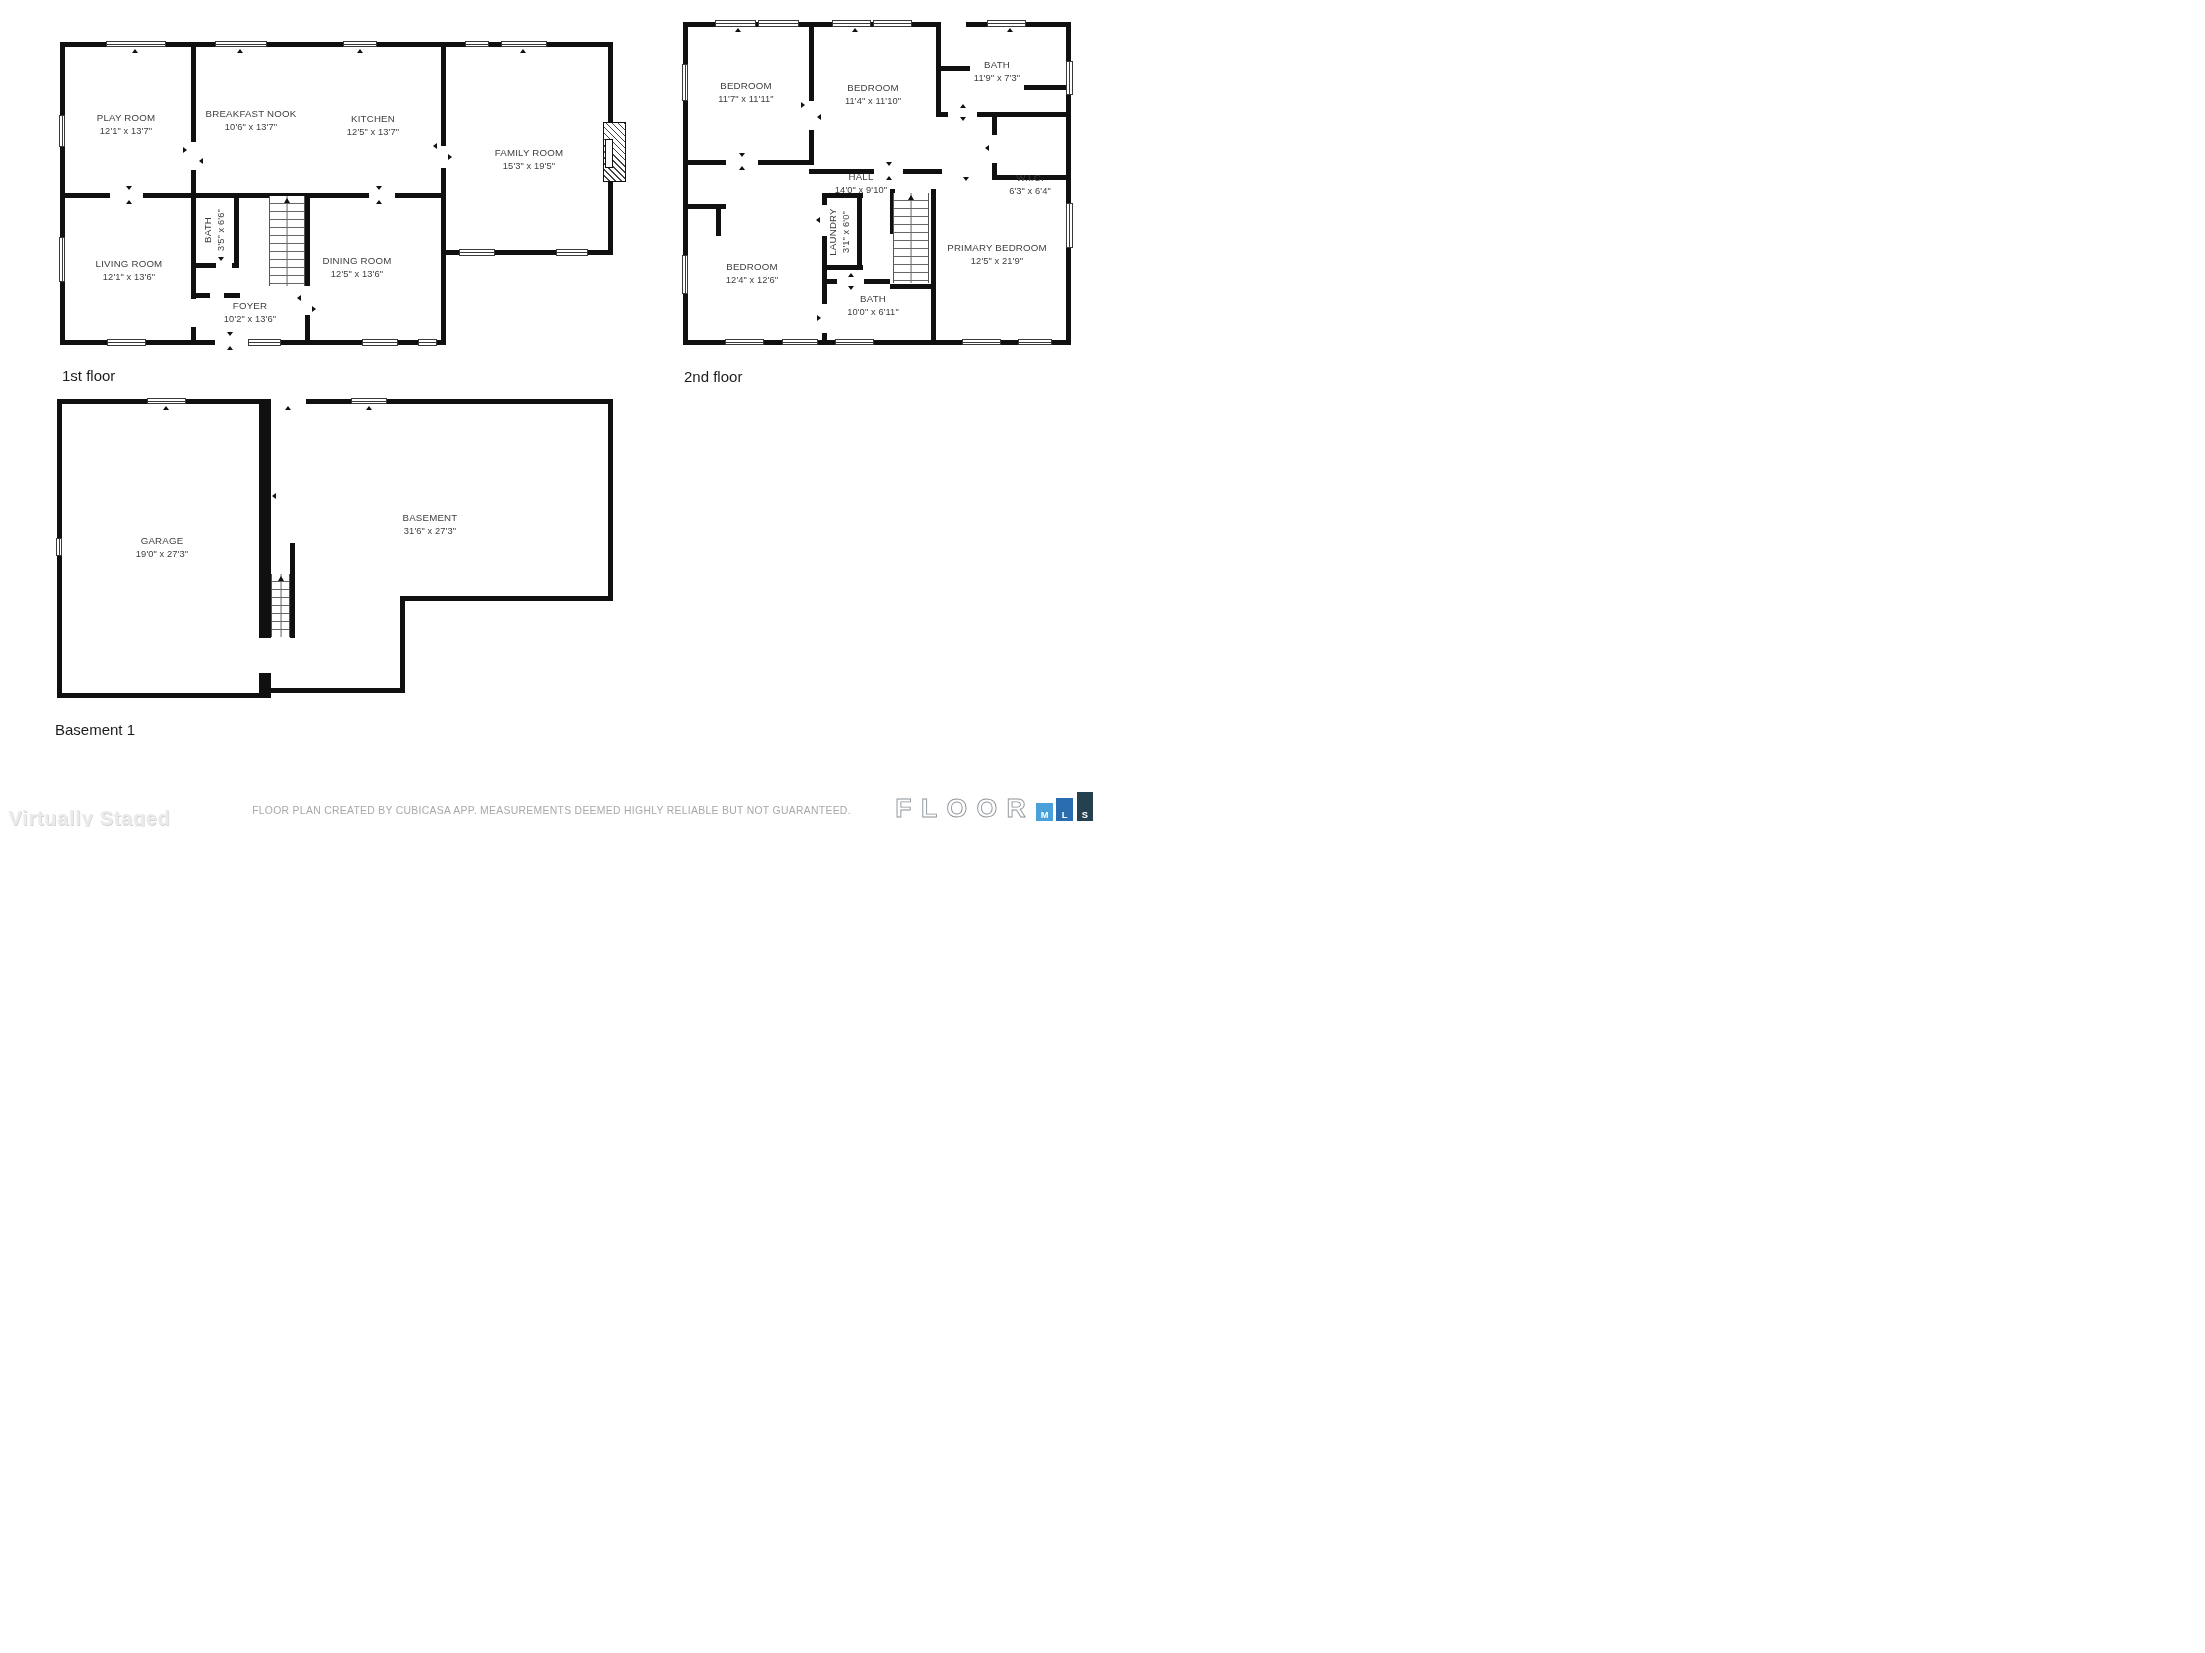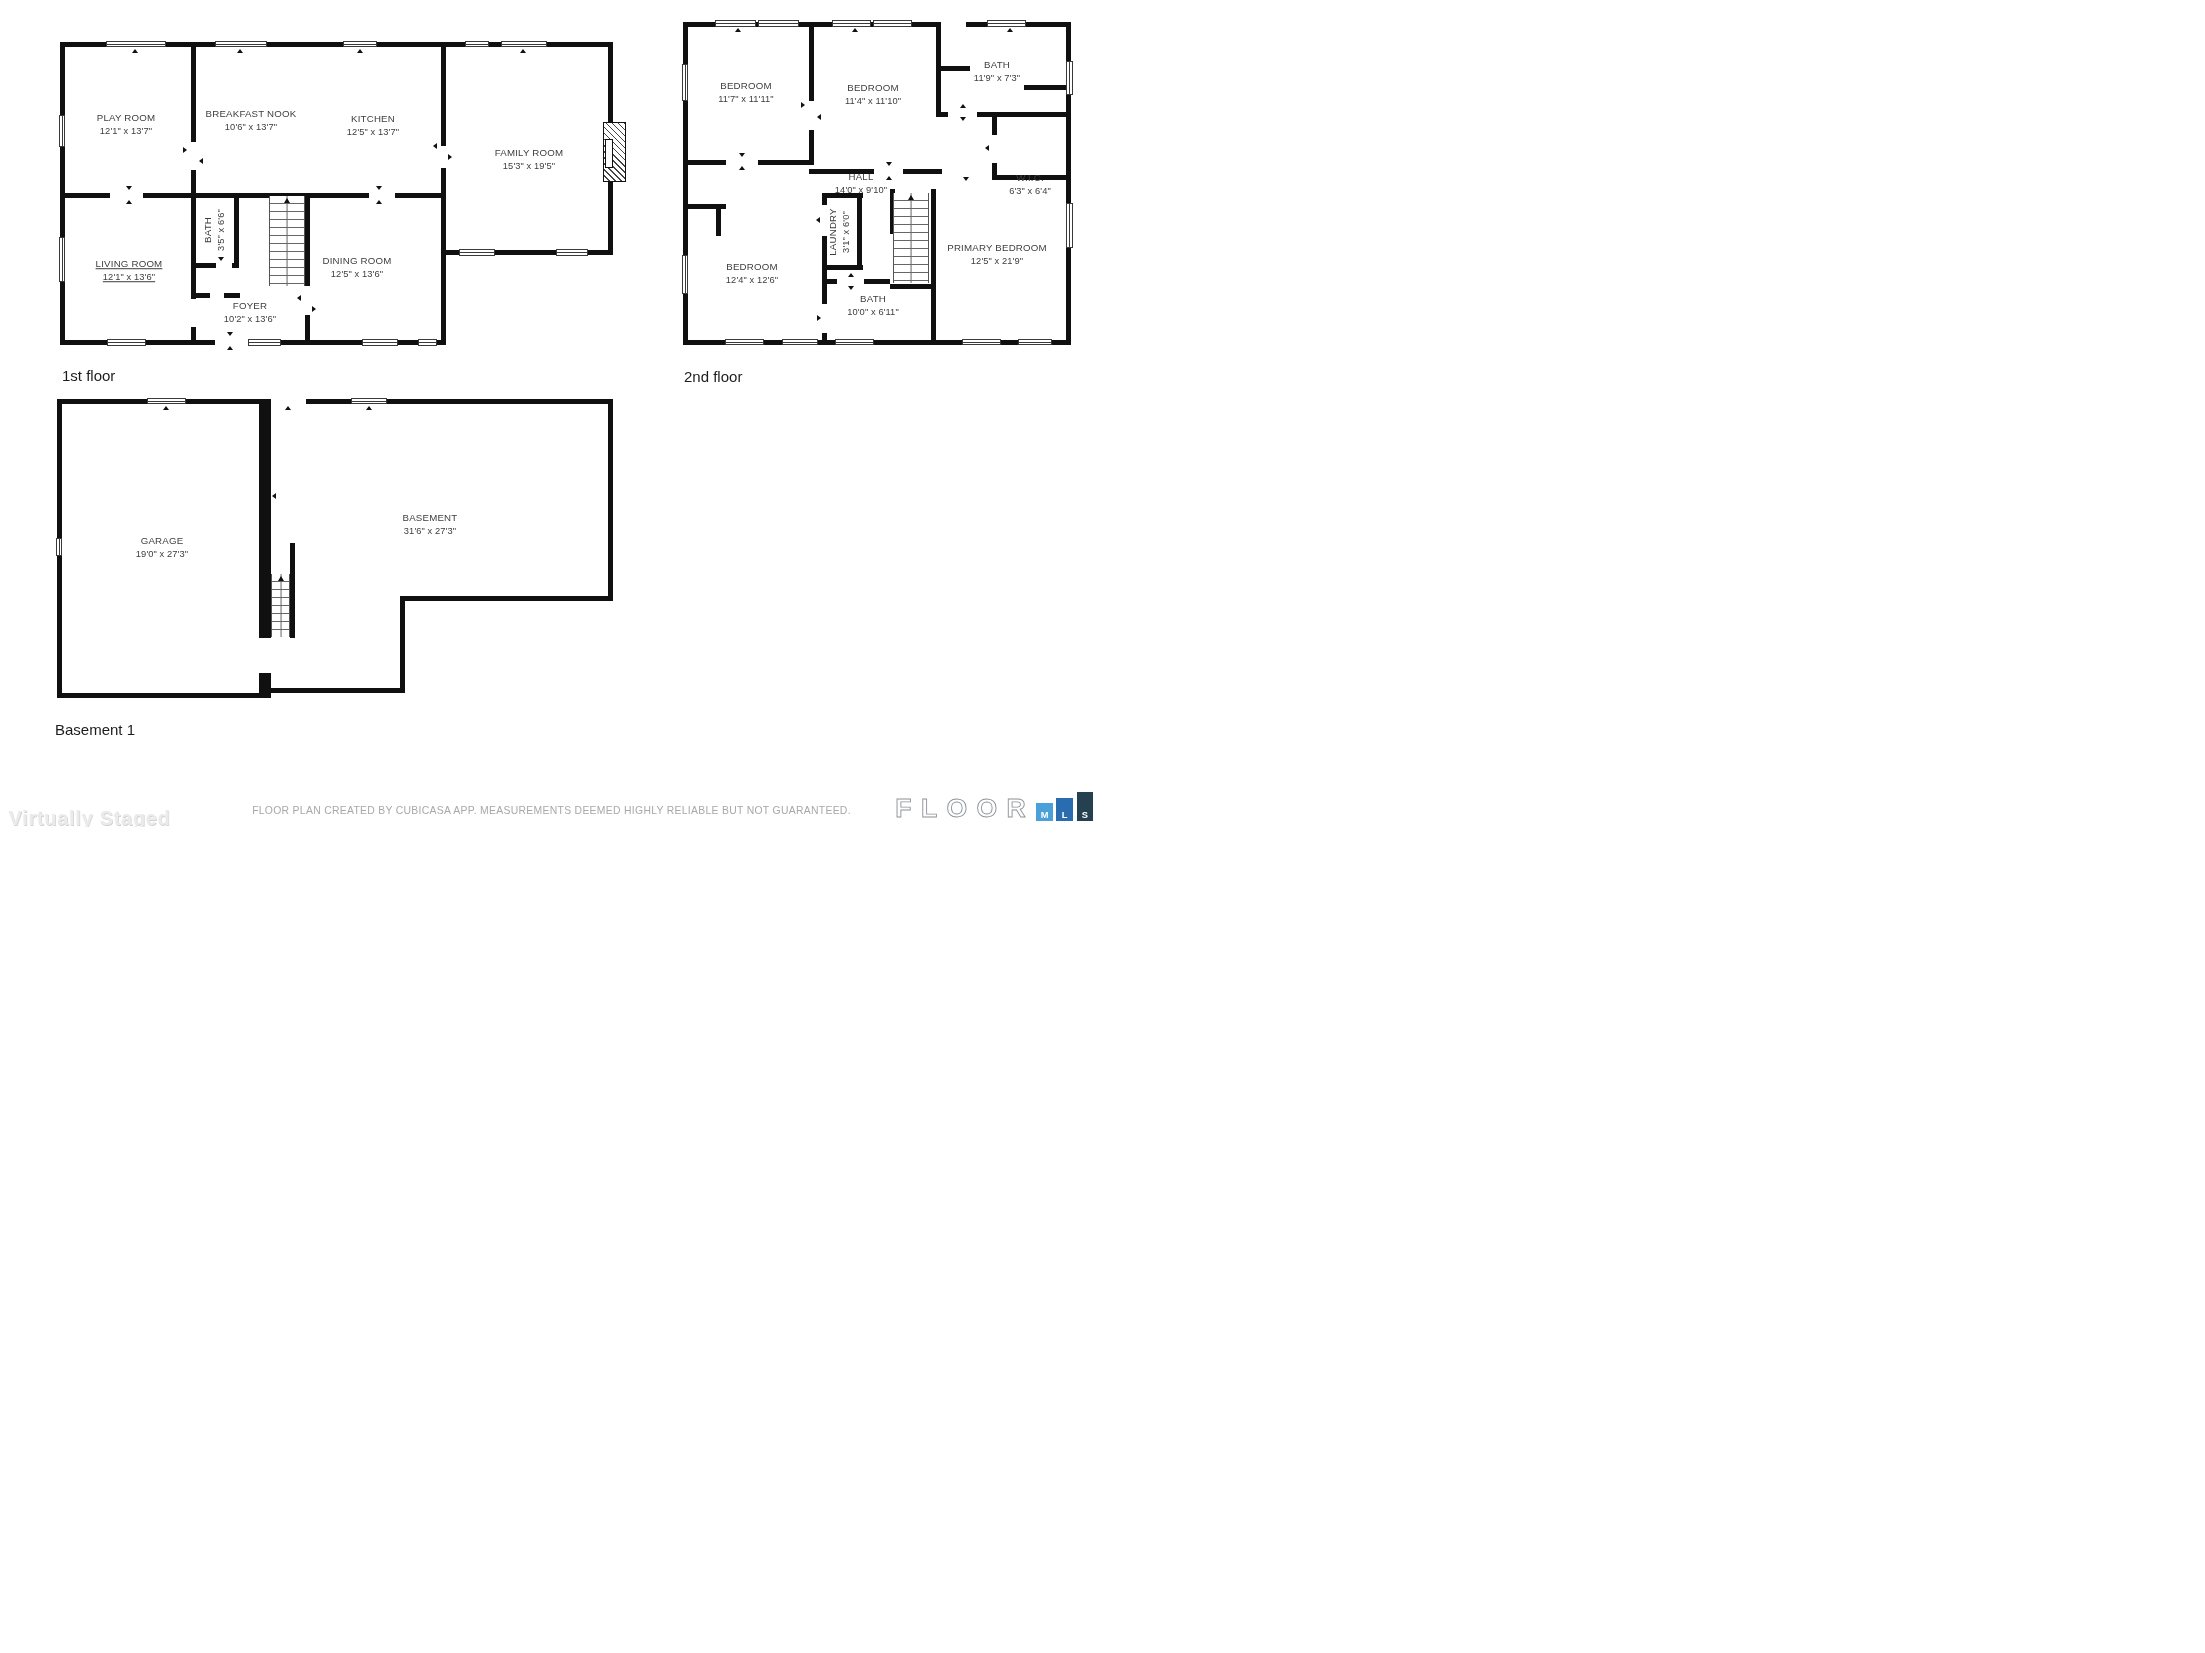--- a/index.html
+++ b/index.html
@@ -119,21 +119,21 @@
     <div class="rdims">10'6" x 13'7"</div>
   </div>
   <div class="room-label" style="left:313px;top:83px;">
     <div class="rname">KITCHEN</div>
     <div class="rdims">12'5" x 13'7"</div>
   </div>
   <div class="room-label" style="left:469px;top:117px;">
     <div class="rname">FAMILY ROOM</div>
     <div class="rdims">15'3" x 19'5"</div>
   </div>
-  <div class="room-label" style="left:69px;top:228px;text-decoration:underline;">
+  <div class="room-label" style="left:69px;top:228px;">
     <div class="rname">LIVING ROOM</div>
     <div class="rdims">12'1" x 13'6"</div>
   </div>
   <div class="room-label vert" style="left:154px;top:188px;">
     <div class="rname">BATH</div>
     <div class="rdims">3'5" x 6'6"</div>
   </div>
   <div class="room-label" style="left:297px;top:225px;">
     <div class="rname">DINING ROOM</div>
     <div class="rdims">12'5" x 13'6"</div>

